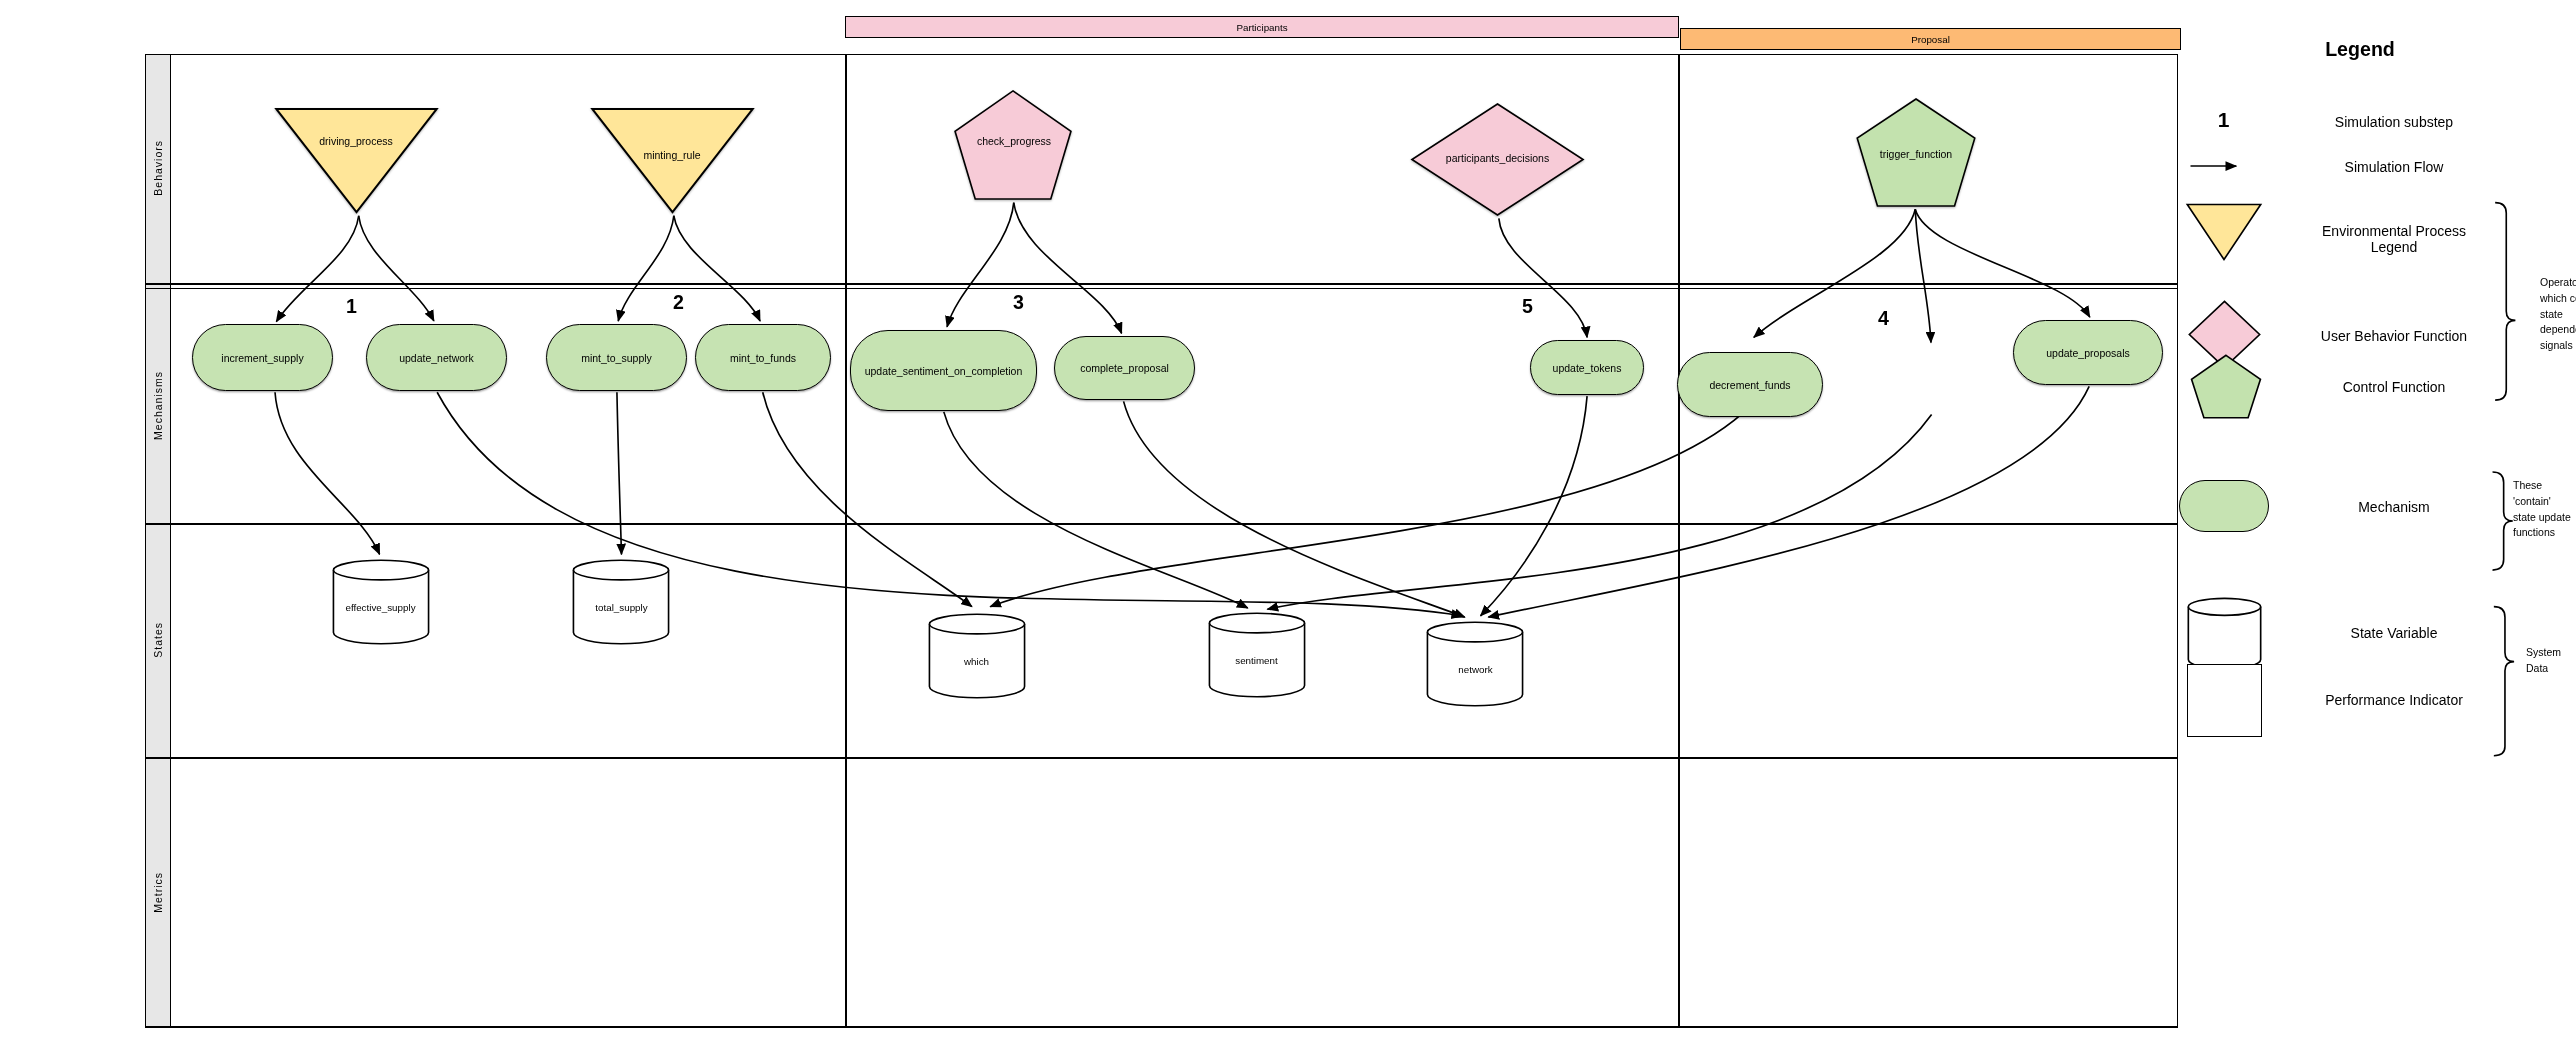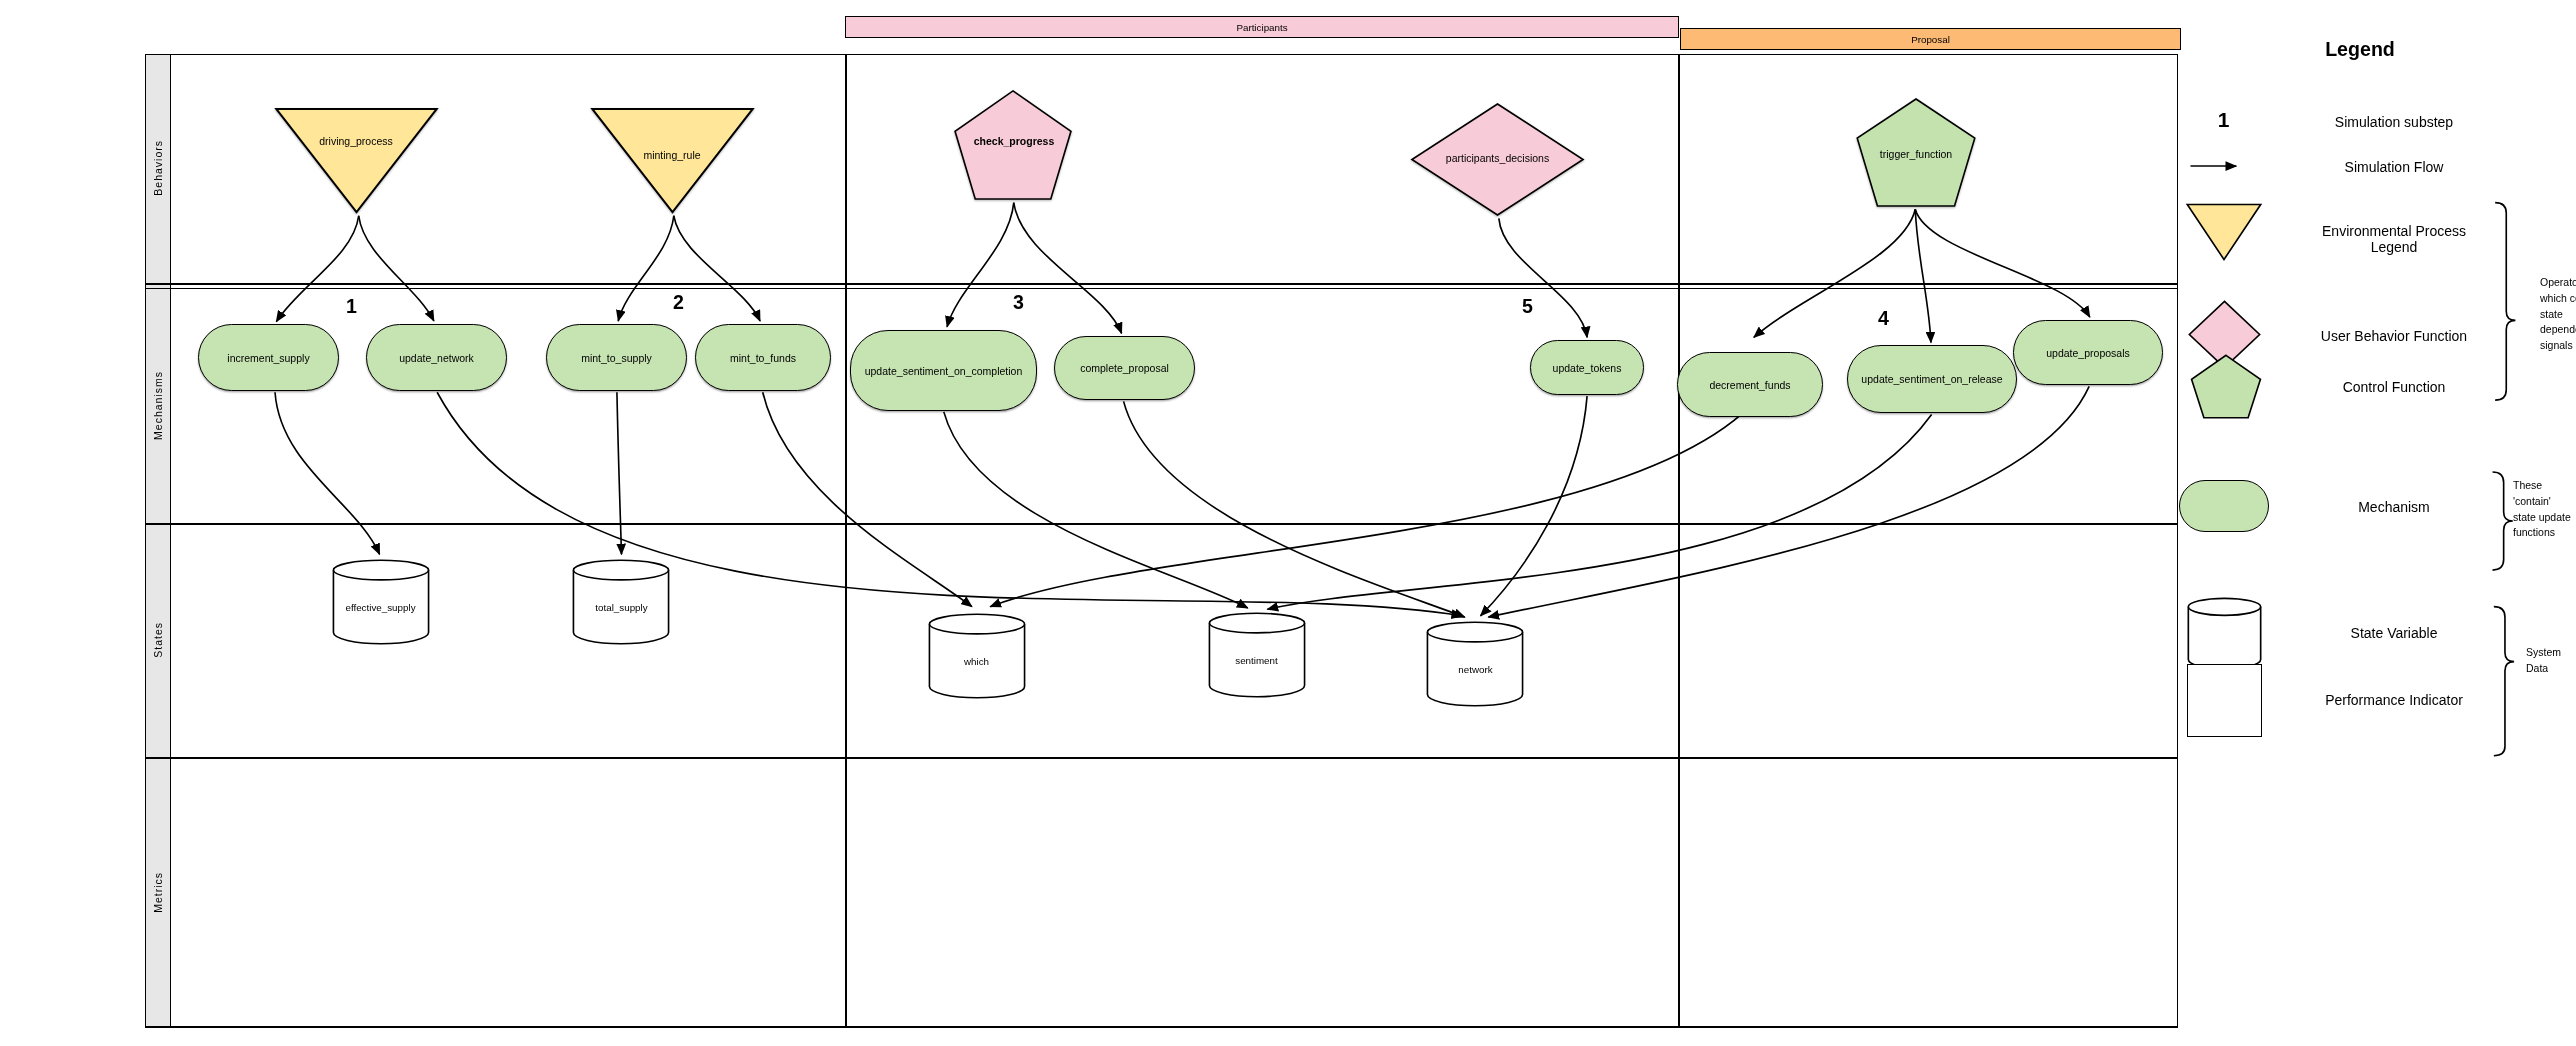--- a/index.html
+++ b/index.html
@@ -103,47 +103,46 @@
   <div class="nodelbl" style="left:284px;top:135px;width:144px;">driving_process</div>
 
   <svg class="shape-svg" style="left:590px;top:107px;" width="165" height="107" viewBox="0 0 252 164">
     <polygon points="3,3 249,3 126,161" fill="#FFE699" stroke="#000" stroke-width="3"></polygon>
   </svg>
   <div class="nodelbl" style="left:600px;top:149px;width:144px;">minting_rule</div>
 
   <svg class="shape-svg" style="left:953px;top:89px;" width="120" height="112" viewBox="0 0 184 172">
     <polygon points="92,3 181,65 150,169 34,169 3,65" fill="#F7CBD7" stroke="#000" stroke-width="2.5"></polygon>
   </svg>
-  <div class="nodelbl" style="left:942px;top:135px;width:144px;font-weight:bold;">check_progress</div>
+  <div class="nodelbl" style="left:942px;top:135px;width:144px;">check_progress</div>
 
   <svg class="shape-svg" style="left:1410px;top:102px;" width="175" height="115" viewBox="0 0 268 176">
     <polygon points="134,3 265,88 134,173 3,88" fill="#F7CBD7" stroke="#000" stroke-width="2.5"></polygon>
   </svg>
   <div class="nodelbl" style="left:1416px;top:152px;width:163px;">participants_decisions</div>
 
   <svg class="shape-svg" style="left:1855px;top:97px;" width="122" height="111" viewBox="0 0 186 170">
     <polygon points="93,3 183,63 152,167 34,167 3,63" fill="#C3E2AE" stroke="#000" stroke-width="2.5"></polygon>
   </svg>
   <div class="nodelbl" style="left:1844px;top:148px;width:144px;">trigger_function</div>
 
   <div class="substep" style="left:335px;top:295px;">1</div>
   <div class="substep" style="left:662px;top:291px;">2</div>
   <div class="substep" style="left:1002px;top:291px;">3</div>
   <div class="substep" style="left:1867px;top:307px;">4</div>
   <div class="substep" style="left:1511px;top:295px;">5</div>
 
-  <div class="pill" style="left:198px;top:324px;width:141px;height:67px;">increment_supply</div>
+  <div class="pill" style="left:192px;top:324px;width:141px;height:67px;">increment_supply</div>
   <div class="pill" style="left:366px;top:324px;width:141px;height:67px;">update_network</div>
   <div class="pill" style="left:546px;top:324px;width:141px;height:67px;">mint_to_supply</div>
   <div class="pill" style="left:695px;top:324px;width:136px;height:67px;">mint_to_funds</div>
   <div class="pill" style="left:850px;top:330px;width:187px;height:81px;border-radius:38px;">update_sentiment_on_completion</div>
   <div class="pill" style="left:1054px;top:336px;width:141px;height:64px;">complete_proposal</div>
   <div class="pill" style="left:1530px;top:340px;width:114px;height:55px;border-radius:27.5px;">update_tokens</div>
   <div class="pill" style="left:1677px;top:340px;width:146px;height:65px;margin-top:12px;">decrement_funds</div>
-  <div class="pill" style="left:1847px;top:345px;width:170px;height:68px;">update_sentiment_on_release</div>
   <div class="pill" style="left:2013px;top:320px;width:150px;height:65px;">update_proposals</div>
 
   <svg class="plain-svg" style="left:332px;top:559px;" width="98" height="86" viewBox="0 0 150 132">
     <path d="M2,17 L2,113 A73,17 0 0 0 148,113 L148,17 Z" fill="#fff"></path>
     <path d="M2,17 L2,113 A73,17 0 0 0 148,113 L148,17" fill="none" stroke="#000" stroke-width="2.5"></path>
     <ellipse cx="75" cy="17" rx="73" ry="15" fill="#fff" stroke="#000" stroke-width="2.5"></ellipse>
   </svg>
   <div class="cyl-lbl" style="left:333px;top:602px;width:95px;">effective_supply</div>
 
   <svg class="plain-svg" style="left:572px;top:559px;" width="98" height="86" viewBox="0 0 150 132">

